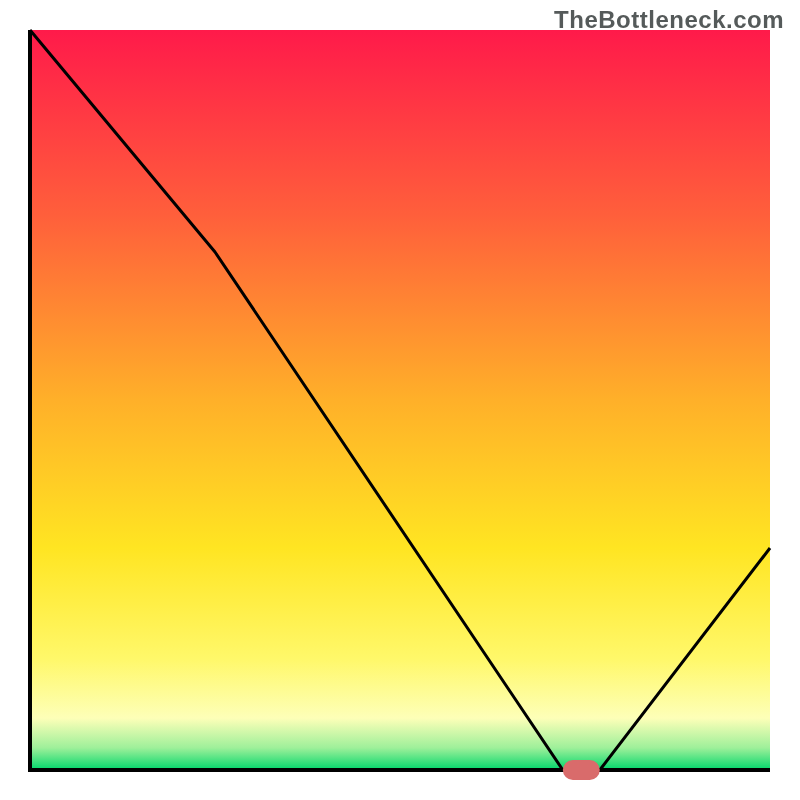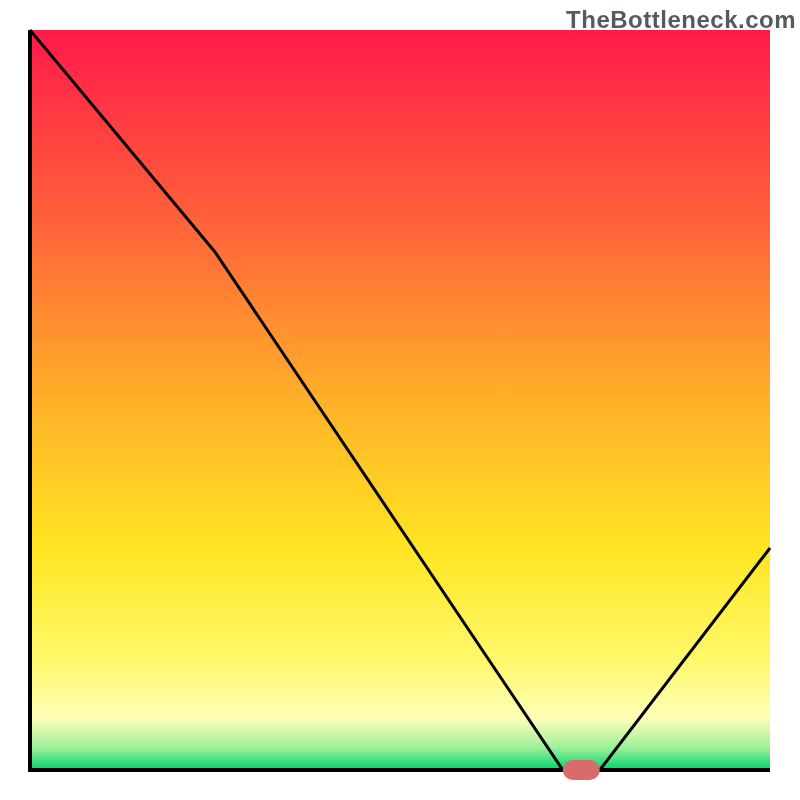--- a/index.html
+++ b/index.html
@@ -11,21 +11,21 @@
     overflow: hidden;
   }
   .canvas {
     position: relative;
     width: 800px;
     height: 800px;
   }
   .watermark {
     position: absolute;
     top: 6px;
-    right: 4px;
+    right: 16px;
     font-family: Arial, Helvetica, sans-serif;
     font-size: 24px;
     font-weight: 700;
     color: #555a5a;
     letter-spacing: 0.5px;
   }
   svg {
     display: block;
   }
 </style>

